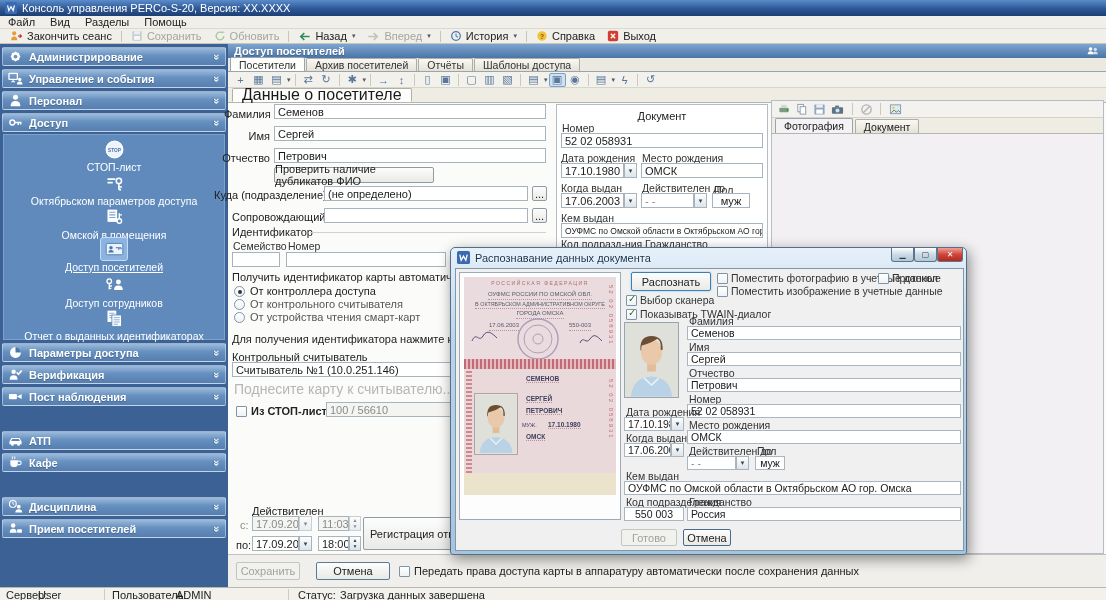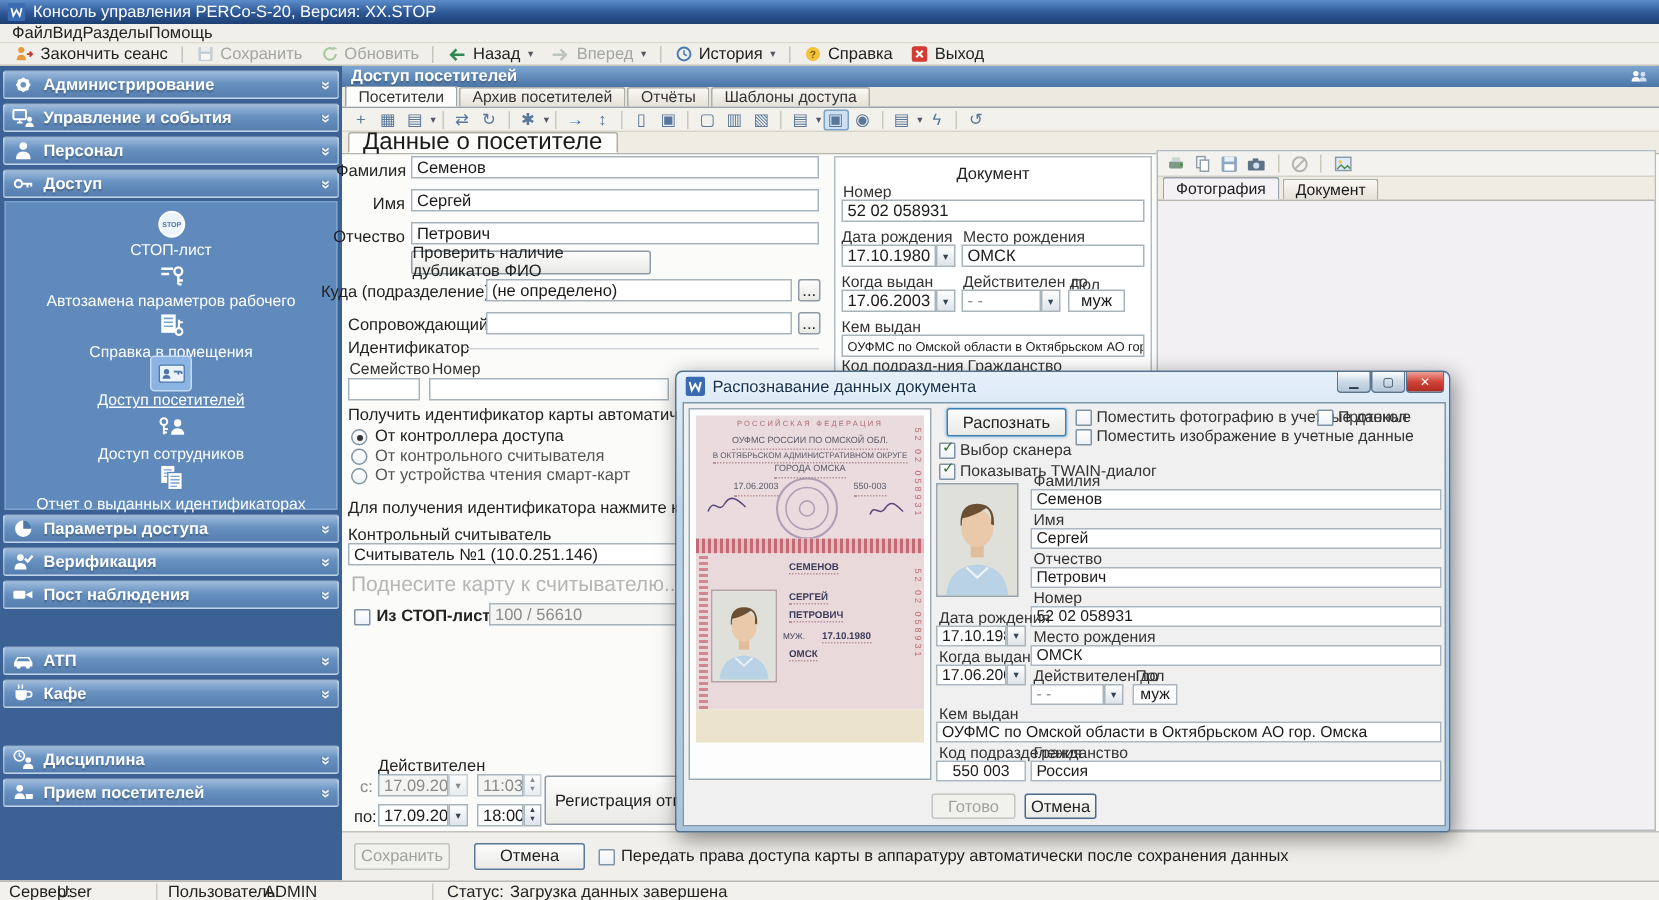--- a/index.html
+++ b/index.html
@@ -1,21 +1,21 @@
 <!DOCTYPE html>
 <html><head>
 <meta charset="utf-8">
 <style>
 *{margin:0;padding:0;box-sizing:border-box}
 body{font-family:"Liberation Sans","DejaVu Sans",sans-serif;font-size:11px;color:#1a1a1a;background:#d8d4cc}
 #app{position:relative;width:1106px;height:600px;overflow:hidden;background:#f0f0f0}
 svg{display:block}
 
 .titlebar{position:absolute;left:0;top:0;width:1106px;height:16px;background:linear-gradient(#5b8cc9,#2d5796 55%,#1d3f73);color:#fff;display:flex;align-items:center;gap:5px;padding:0 5px;font-size:11px}
-.menubar{position:absolute;left:0;top:16px;width:1106px;height:13px;background:#f1efe9;border-bottom:1px solid #ddd9cd;display:flex;align-items:flex-end;padding:0 8px;font-size:11px;color:#222}
+.menubar{position:absolute;left:0;top:16px;width:1106px;height:13px;background:#f1efe9;border-bottom:1px solid #ddd9cd;display:flex;gap:15px;align-items:flex-end;padding:0 8px;font-size:11px;color:#222}
 .toolbar{position:absolute;left:0;top:29px;width:1106px;height:15px;background:#f1efe9;border-bottom:1px solid #c9c5b9;display:flex;align-items:center;padding:0 4px;font-size:11px}
 .tbtn{display:flex;align-items:center;gap:4px;padding:0 6px;height:15px;white-space:nowrap;color:#222}
 .tbtn.disabled{color:#a2a69e}
 .tsep{width:1px;height:11px;background:#c8c4b8;margin:0 3px}
 .ddarrow{font-size:7px;color:#556;margin-left:1px}
 
 .sidebar{position:absolute;left:0;top:44px;width:228px;height:543px;background:#3c6295;overflow:hidden}
 .side-sec{position:absolute;left:2px;width:224px;height:19px;border-radius:2px;border:1px solid rgba(255,255,255,.4);background:linear-gradient(#9cbadb,#6690bf 45%,#567fb0);display:flex;align-items:center;gap:6px;padding:0 5px;color:#fff;font-weight:bold;font-size:11px;text-shadow:0 1px 1px rgba(0,0,0,.25)}
 .side-sec .chev{margin-left:auto;transform:rotate(90deg);font-size:11px;opacity:.9;font-weight:bold}
 .sicon{width:15px;height:15px;flex:0 0 15px}
@@ -85,21 +85,21 @@
 
 <div id="app">
 
   <div class="titlebar">
     <span>
         <svg width="12" height="12" viewBox="0 0 14 14">
           <rect width="14" height="14" rx="2" fill="#3a6ab0"></rect>
           <path d="M3 4 l1.5 6 L7 5.5 9.5 10 11 4" stroke="#fff" stroke-width="1.4" fill="none"></path>
         </svg>
       </span>
-    <span>Консоль управления PERCo-S-20, Версия: XX.STOP</span>
+    <span>Консоль управления PERCo-S-20, Версия: XX.XXXX</span>
   </div>
 
   <div class="menubar">
     <span>Файл</span>
     <span>Вид</span>
     <span>Разделы</span>
     <span>Помощь</span>
   </div>
 
   <div class="toolbar">
@@ -241,32 +241,32 @@
         <span class="acc-lbl">СТОП-лист</span>
       </div>
       <div class="acc-item" style="top:37px">
         <span class="acc-ic">
             <svg viewBox="0 0 24 24" width="21" height="21">
               <path d="M4 7 h9 M4 11 h6" stroke="#fff" stroke-width="2"></path>
               <circle cx="17" cy="9" r="3" fill="none" stroke="#fff" stroke-width="1.8"></circle>
               <path d="M17 12 v7 M17 16 h3.5 M17 19 h2.5" stroke="#fff" stroke-width="1.8"></path>
             </svg>
           </span>
-        <span class="acc-lbl">Автозамена параметров рабочего</span>
+        <span class="acc-lbl">Октябрьском параметров доступа</span>
       </div>
       <div class="acc-item" style="top:71px">
         <span class="acc-ic">
             <svg viewBox="0 0 24 24" width="21" height="21">
               <rect x="4" y="3" width="11" height="14" fill="#fff"></rect>
               <path d="M6 6 h7 M6 9 h7 M6 12 h7" stroke="#7ba3cf" stroke-width="1.2"></path>
               <circle cx="17.5" cy="16" r="2.6" fill="none" stroke="#fff" stroke-width="1.6"></circle>
               <path d="M17.5 13.4 V7 m0 2 h3" stroke="#fff" stroke-width="1.6"></path>
             </svg>
           </span>
-        <span class="acc-lbl">Справка в помещения</span>
+        <span class="acc-lbl">Омской в помещения</span>
       </div>
       <div class="acc-item" style="top:103px">
         <span class="acc-ic">
             <span class="acc-sel-box">
               <svg viewBox="0 0 24 24" width="21" height="21">
                 <rect x="2.5" y="5" width="19" height="13" rx="1.5" fill="#eaf2fb" stroke="#4a76a8"></rect>
                 <circle cx="8" cy="10" r="2" fill="#4a76a8"></circle>
                 <path d="M5 15.5 q0-3 3-3 t3 3 z" fill="#4a76a8"></path>
                 <path d="M13.5 10 h6 M17 10 v2.2 M19.5 10 v1.8" stroke="#4a76a8" stroke-width="1.4"></path>
               </svg>

